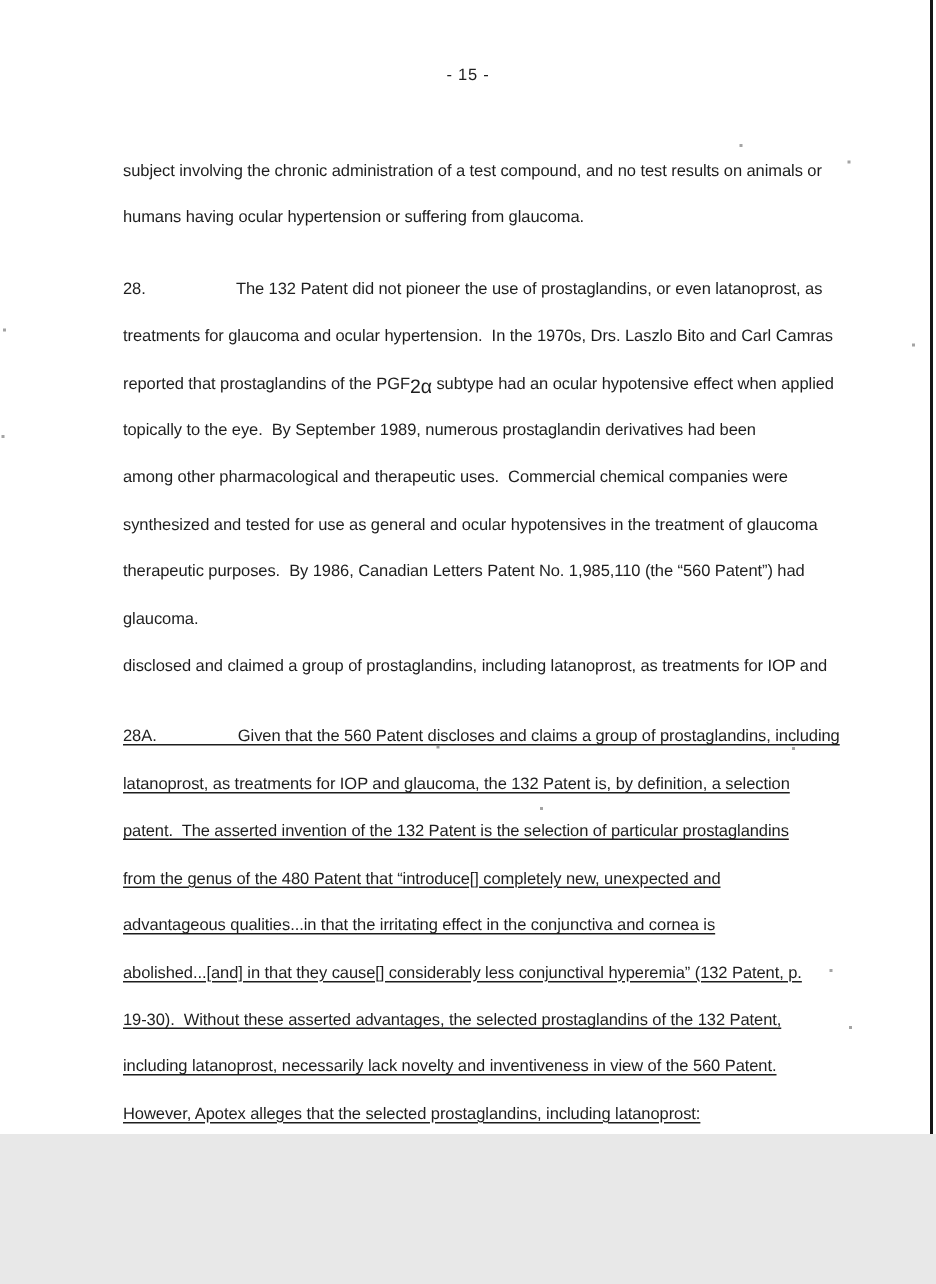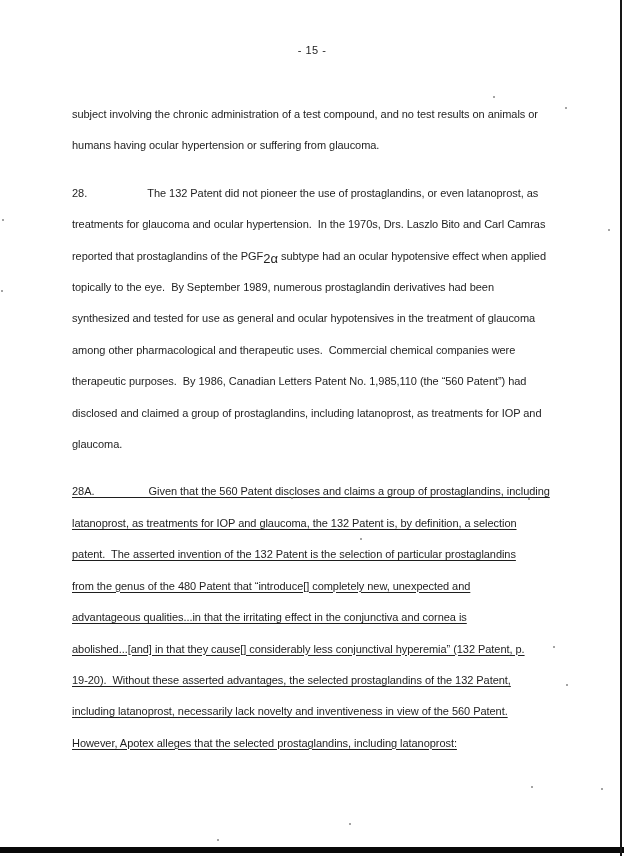--- a/index.html
+++ b/index.html
@@ -3,37 +3,37 @@
 <meta charset="utf-8">
 <style>
   html, body {
     margin: 0;
     padding: 0;
     background: #e8e8e8;
   }
   .sheet {
     position: relative;
     width: 624px;
-    height: 856px;
+    height: 756px;
     background: #ffffff;
     overflow: hidden;
     font-family: "Liberation Sans", "DejaVu Sans", sans-serif;
     color: #1e1e1e;
   }
   .page-number {
     margin-top: 44px;
     text-align: center;
     font-size: 11px;
     line-height: 13px;
     letter-spacing: 0.5px;
   }
   .content {
     margin: 42px 0 0 72px;
   }
-  .para { margin-top: 16px; }
+  .para { margin-top: 16px; margin-left: 10px; }
   .para:first-child { margin-top: 0; }
   .line {
     font-size: 11px;
     line-height: 31.4px;
     white-space: pre;
     letter-spacing: -0.05px;
   }
   .para.underlined .line > span {
     text-decoration: underline;
     text-underline-offset: 2px;
@@ -79,34 +79,34 @@
   <div class="content" id="doc-content">
       <div class="para">
         <div class="line"><span>subject involving the chronic administration of a test compound, and no test results on animals or</span></div>
         <div class="line"><span>humans having ocular hypertension or suffering from glaucoma.</span></div>
       </div>
       <div class="para">
         <div class="line"><span>28.&nbsp;&nbsp;&nbsp;&nbsp;&nbsp;&nbsp;&nbsp;&nbsp;&nbsp;&nbsp;&nbsp;&nbsp;&nbsp;&nbsp;&nbsp;&nbsp;&nbsp;&nbsp;&nbsp;&nbsp;The 132 Patent did not pioneer the use of prostaglandins, or even latanoprost, as</span></div>
         <div class="line"><span>treatments for glaucoma and ocular hypertension.  In the 1970s, Drs. Laszlo Bito and Carl Camras</span></div>
         <div class="line"><span>reported that prostaglandins of the PGF<sub>2α</sub> subtype had an ocular hypotensive effect when applied</span></div>
         <div class="line"><span>topically to the eye.  By September 1989, numerous prostaglandin derivatives had been</span></div>
+        <div class="line"><span>among other pharmacological and therapeutic uses.  Commercial chemical companies were</span></div>
         <div class="line"><span>synthesized and tested for use as general and ocular hypotensives in the treatment of glaucoma</span></div>
-        <div class="line"><span>among other pharmacological and therapeutic uses.  Commercial chemical companies were</span></div>
         <div class="line"><span>therapeutic purposes.  By 1986, Canadian Letters Patent No. 1,985,110 (the “560 Patent”) had</span></div>
+        <div class="line"><span>glaucoma.</span></div>
         <div class="line"><span>disclosed and claimed a group of prostaglandins, including latanoprost, as treatments for IOP and</span></div>
-        <div class="line"><span>glaucoma.</span></div>
       </div>
       <div class="para underlined">
         <div class="line"><span>28A.&nbsp;&nbsp;&nbsp;&nbsp;&nbsp;&nbsp;&nbsp;&nbsp;&nbsp;&nbsp;&nbsp;&nbsp;&nbsp;&nbsp;&nbsp;&nbsp;&nbsp;&nbsp;Given that the 560 Patent discloses and claims a group of prostaglandins, including</span></div>
         <div class="line"><span>latanoprost, as treatments for IOP and glaucoma, the 132 Patent is, by definition, a selection</span></div>
         <div class="line"><span>patent.  The asserted invention of the 132 Patent is the selection of particular prostaglandins</span></div>
         <div class="line"><span>from the genus of the 480 Patent that “introduce[] completely new, unexpected and</span></div>
         <div class="line"><span>advantageous qualities...in that the irritating effect in the conjunctiva and cornea is</span></div>
         <div class="line"><span>abolished...[and] in that they cause[] considerably less conjunctival hyperemia” (132 Patent, p.</span></div>
-        <div class="line"><span>19-20).  Without these asserted advantages, the selected prostaglandins of the 132 Patent,</span></div>
+        <div class="line"><span>19-30).  Without these asserted advantages, the selected prostaglandins of the 132 Patent,</span></div>
         <div class="line"><span>including latanoprost, necessarily lack novelty and inventiveness in view of the 560 Patent.</span></div>
         <div class="line"><span>However, Apotex alleges that the selected prostaglandins, including latanoprost:</span></div>
       </div>
     </div>
 
   <div class="scan-bar-bottom"></div>
   <div class="scan-line-right"></div>
 
   <div class="speck" style="left:493px; top:96px;"></div>
   <div class="speck" style="left:565px; top:107px;"></div>

